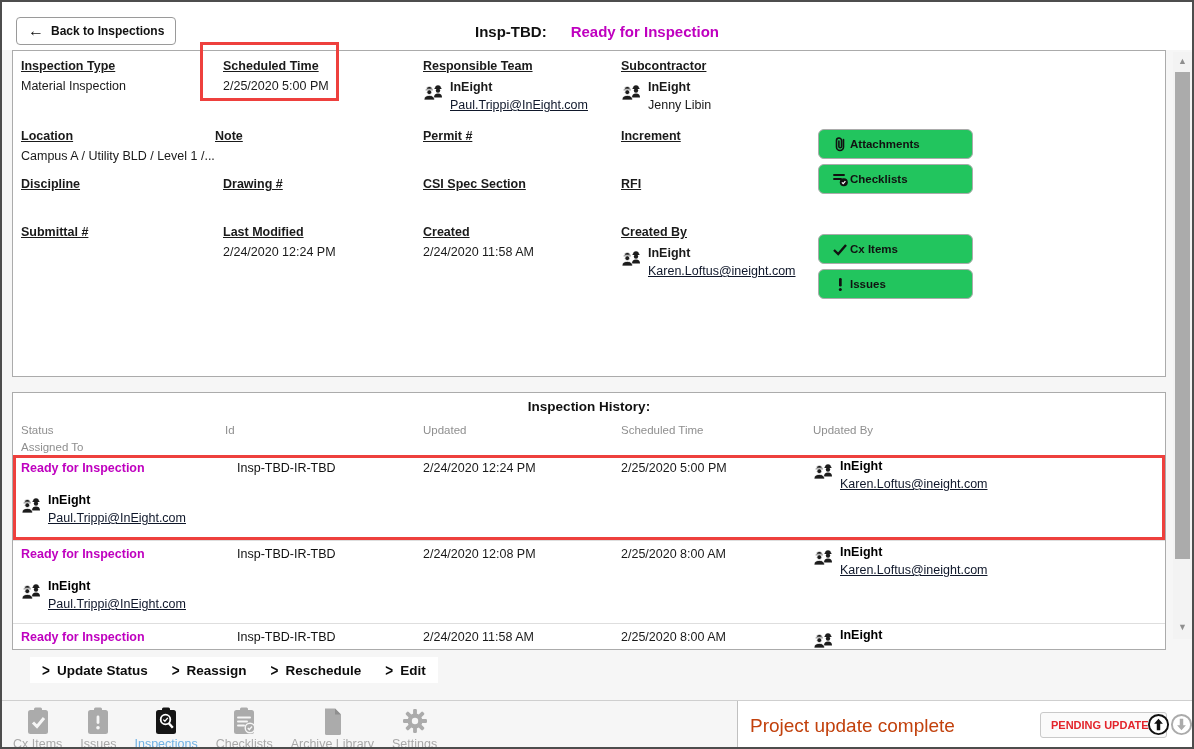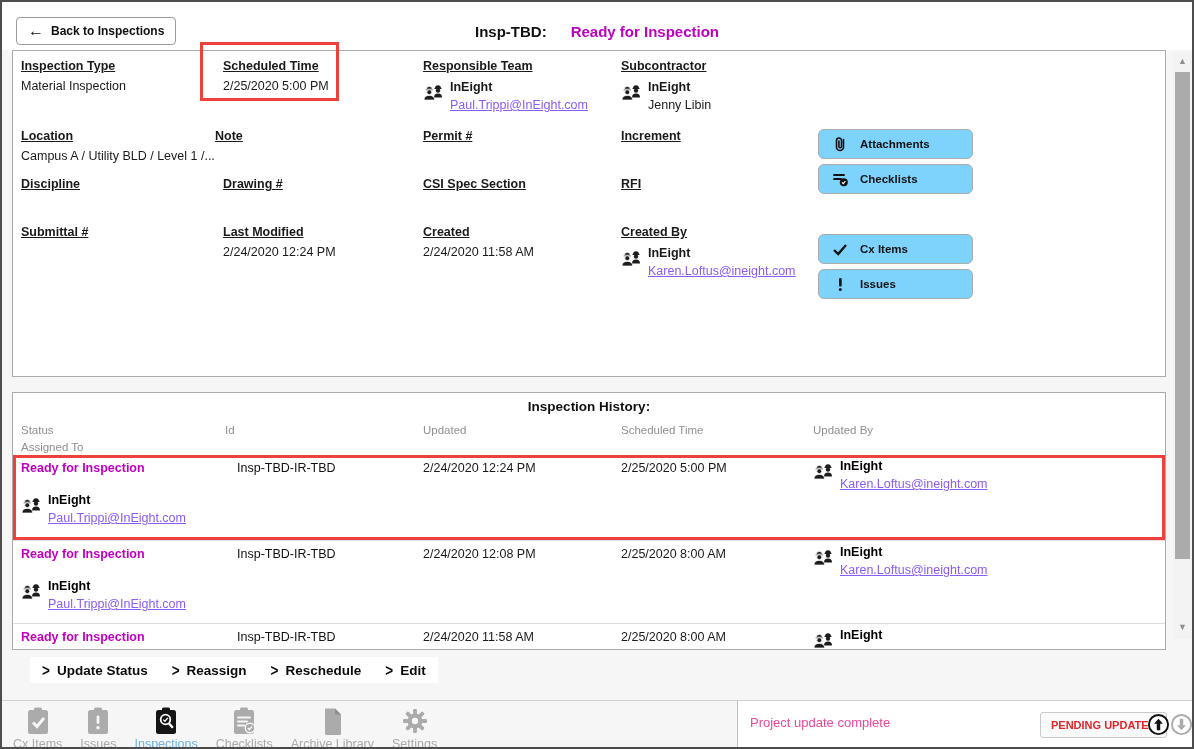--- a/index.html
+++ b/index.html
@@ -21,25 +21,25 @@
   .panel { position:absolute; background:#fff; border:1px solid #ABABAB; }
   .details-panel { left:10px; top:48px; width:1154px; height:327px; }
   .history-panel { left:10px; top:390px; width:1154px; height:258px; overflow:hidden; }
 
   .f { position:absolute; font-size:12.5px; color:#1a1a1a; }
   .f .label { font-weight:bold; text-decoration:underline; white-space:nowrap; }
   .f .value { position:absolute; top:20px; left:0; white-space:nowrap; }
   .tblock { display:flex; margin-top:5px; }
   .ppl { margin-top:5px; margin-right:5px; flex:none; }
   .tname { font-weight:bold; font-size:12.5px; line-height:18px; }
-  .temail { font-size:12.5px; color:#8b5cf6; text-decoration:underline; line-height:18px; cursor:pointer; }
+  .temail { font-size:12.5px; color:#0f172a; text-decoration:underline; line-height:18px; cursor:pointer; }
   .tplain { font-size:12.5px; color:#1a1a1a; line-height:18px; }
 
-  .side-btn { position:absolute; left:805px; width:155px; height:30px; background:#7dd3fc; border:1px solid #ABABAB;
-              border-radius:6px; display:flex; align-items:center; gap:11px; padding:0 12px; cursor:pointer;
+  .side-btn { position:absolute; left:805px; width:155px; height:30px; background:#22c55e; border:1px solid #ABABAB;
+              border-radius:6px; display:flex; align-items:center; gap:1px; padding:0 12px; cursor:pointer;
               font-family:inherit; font-size:11.5px; font-weight:bold; color:#111; }
   .side-btn svg { flex:none; }
 
   
   .red-box { position:absolute; border:3px solid #EE403D; pointer-events:none; }
   .rb-scheduled { left:198px; top:40px; width:139px; height:59px; }
   .rb-row { left:0px; top:62px; width:1152px; height:85px; }
 
   
   .hist-title { position:absolute; top:6px; left:0; width:100%; text-align:center; font-size:13.5px; font-weight:bold; color:#111; }
@@ -68,21 +68,21 @@
   .sb-arrow { position:absolute; left:0; width:19px; text-align:center; font-size:9px; color:#8F8F8F; cursor:pointer; }
   .sb-up { top:4px; } .sb-down { top:570px; }
 
   
   .toolbar { position:absolute; left:0; top:698px; width:1190px; height:47px; background:#F6F6F6; border-top:1px solid #CFCFCF; }
   .nav { position:absolute; left:6px; top:2px; display:flex; gap:8px; }
   .nav-item { display:flex; flex-direction:column; align-items:center; padding:3px 5px; cursor:pointer; }
   .nav-item .nlabel { font-size:12.5px; color:#A9A9A9; margin-top:1px; white-space:nowrap; }
   .nav-item.active .nlabel { color:#6FB1E4; }
   .status-area { position:absolute; left:735px; top:0px; width:455px; height:46px; background:#fff; border-left:1px solid #C0C0C0; }
-  .status-msg { position:absolute; left:12px; top:14px; font-size:13px; color:#ec4899; white-space:nowrap; }
+  .status-msg { position:absolute; left:12px; top:14px; font-size:19px; color:#c2410c; white-space:nowrap; }
   .pending-btn { position:absolute; left:302px; top:11px; height:26px; padding:0 10px; background:#FAFAFA; border:1px solid #C9C9C9;
                  border-radius:3px; font-family:inherit; font-size:11px; font-weight:bold; color:#E3242B; cursor:pointer; white-space:nowrap; }
   .circ-btn { position:absolute; top:12px; width:23px; height:23px; background:transparent; border:none; padding:0; cursor:pointer; }
   .cb-up { left:409px; } .cb-down { left:432px; }
 </style>
 </head>
 <body>
 
 <div class="page">
 

